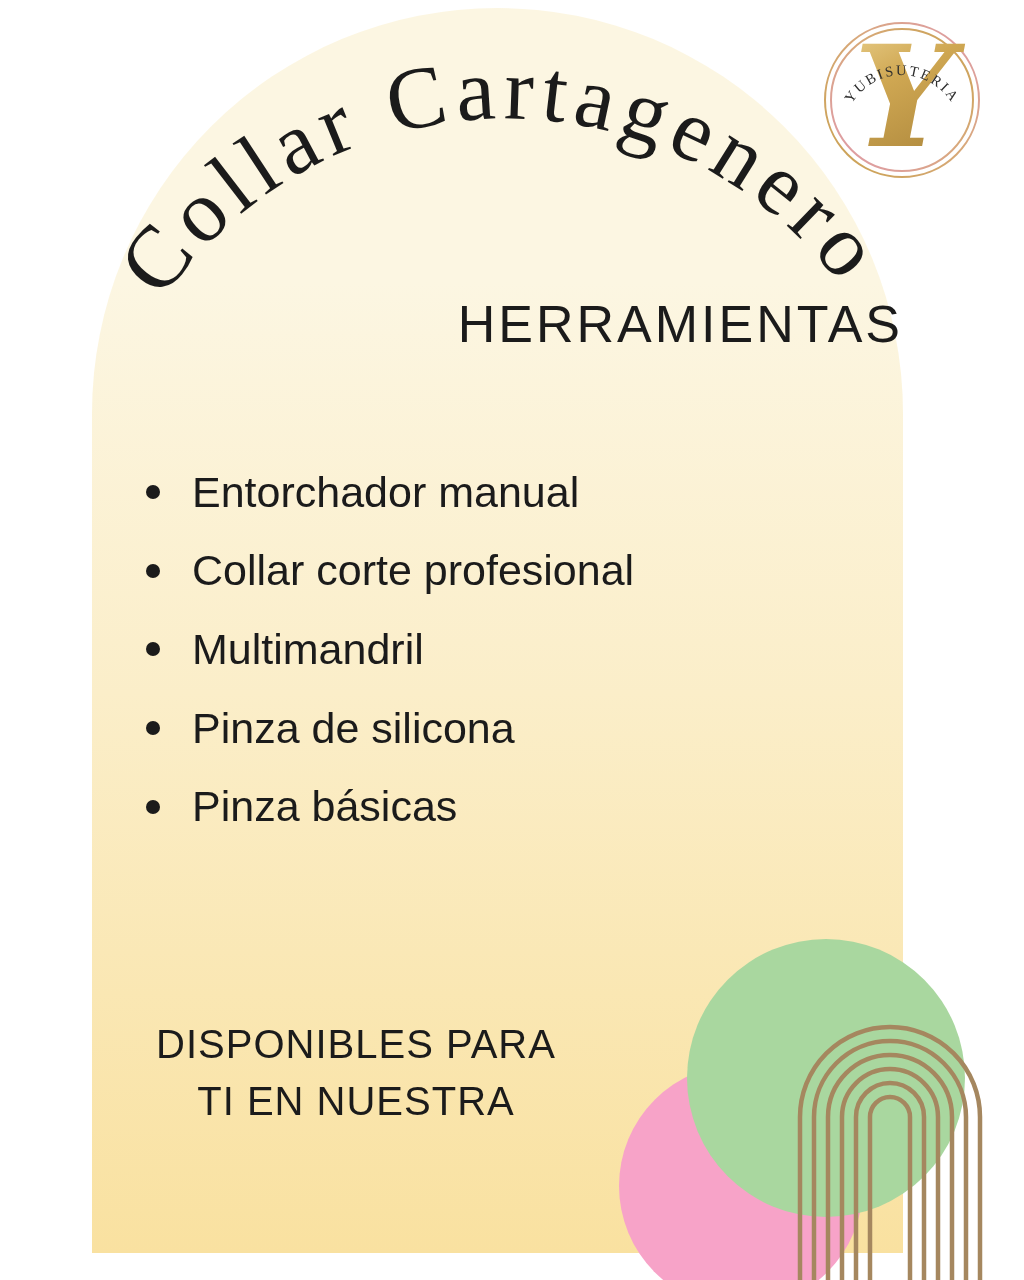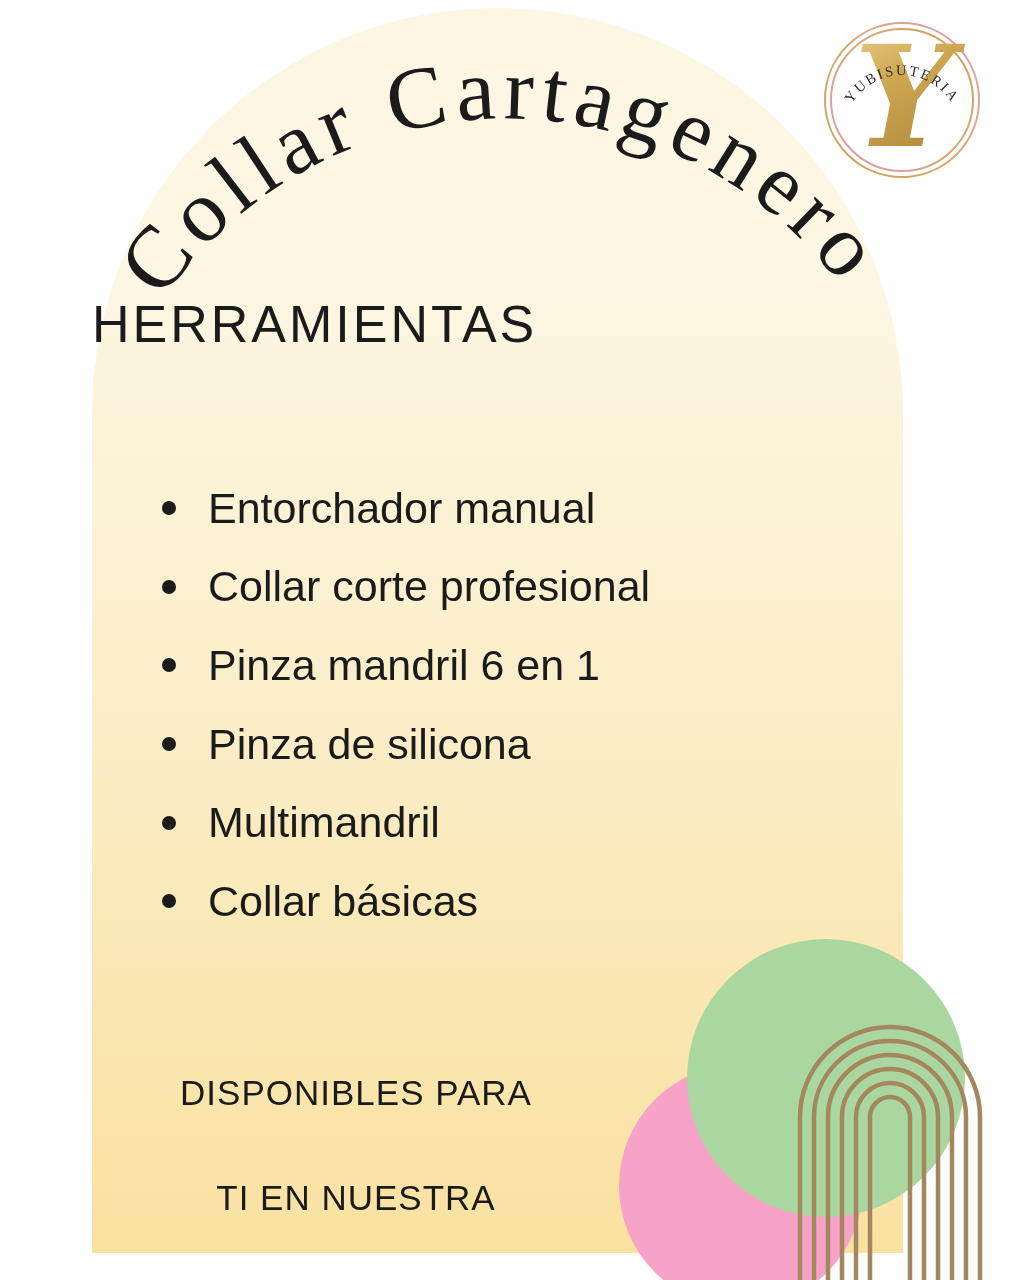--- a/index.html
+++ b/index.html
@@ -34,30 +34,30 @@
   .title-text{
     font-family:"Liberation Serif",serif;
     font-size:88px;
     letter-spacing:7px;
     fill:var(--ink,#1b1b1b);
   }
   .subtitle{
     position:absolute;
     left:92px;top:294px;
     width:811px;
-    text-align:left;
+    text-align:right;
     font-size:52px;
     letter-spacing:3px;
     color:var(--ink,#1b1b1b);
     white-space:nowrap;
   }
   .tools{
     position:absolute;
     left:146px;top:453px;
-    margin:16px;padding:0;
+    margin:0;padding:0;
     list-style:none;
   }
   .tools li{
     display:flex;
     align-items:center;
     height:78.6px;
     white-space:nowrap;
   }
   .tools .dot{
     width:14px;height:14px;
@@ -71,25 +71,24 @@
     color:var(--ink,#1b1b1b);
   }
   .footer{
     position:absolute;
     left:92px;top:1016px;
     width:528px;
     text-align:center;
     color:var(--ink,#1b1b1b);
   }
   .footer div{
-    font-size:35px;
+    font-size:40px;
     letter-spacing:1px;
     line-height:57px;
     white-space:nowrap;
-    margin-top:48px;
   }
   .decor-svg{
     position:absolute;left:0;top:0;
     width:1024px;height:1280px;
     pointer-events:none;
   }
   .logo-svg{
     position:absolute;
     left:802px;top:0;
     width:200px;height:200px;
@@ -131,33 +130,29 @@
     <li>
       <span class="dot"></span>
       <span class="label">Entorchador manual</span>
     </li>
     <li>
       <span class="dot"></span>
       <span class="label">Collar corte profesional</span>
     </li>
     <li>
       <span class="dot"></span>
-      <span class="label">Pinza mandril 6 en 1</span>
+      <span class="label">Multimandril</span>
     </li>
     <li>
       <span class="dot"></span>
       <span class="label">Pinza de silicona</span>
     </li>
     <li>
       <span class="dot"></span>
-      <span class="label">Multimandril</span>
-    </li>
-    <li>
-      <span class="dot"></span>
-      <span class="label">Collar básicas</span>
+      <span class="label">Pinza básicas</span>
     </li>
   </ul>
 
   <div class="footer">
     <div>DISPONIBLES PARA</div>
     <div>TI EN NUESTRA</div>
   </div>
 
   <svg class="decor-svg" viewBox="0 0 1024 1280" aria-hidden="true">
     <circle cx="741" cy="1186" r="122" style="fill:var(--decor_pink,#f7a3c8)"></circle>

